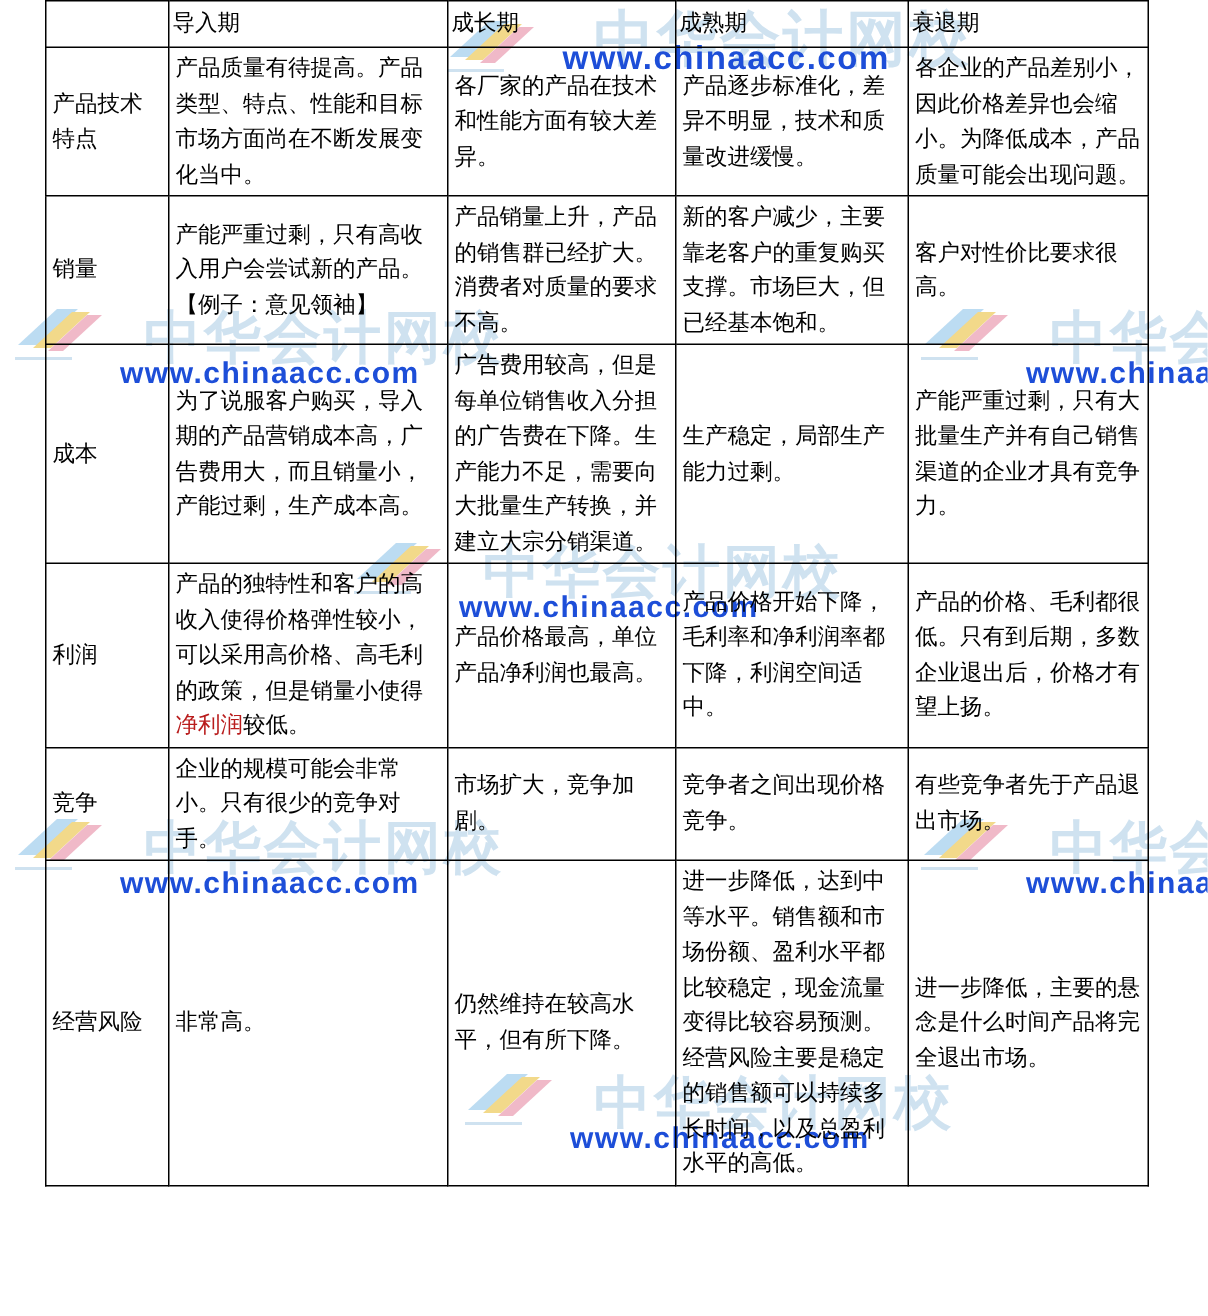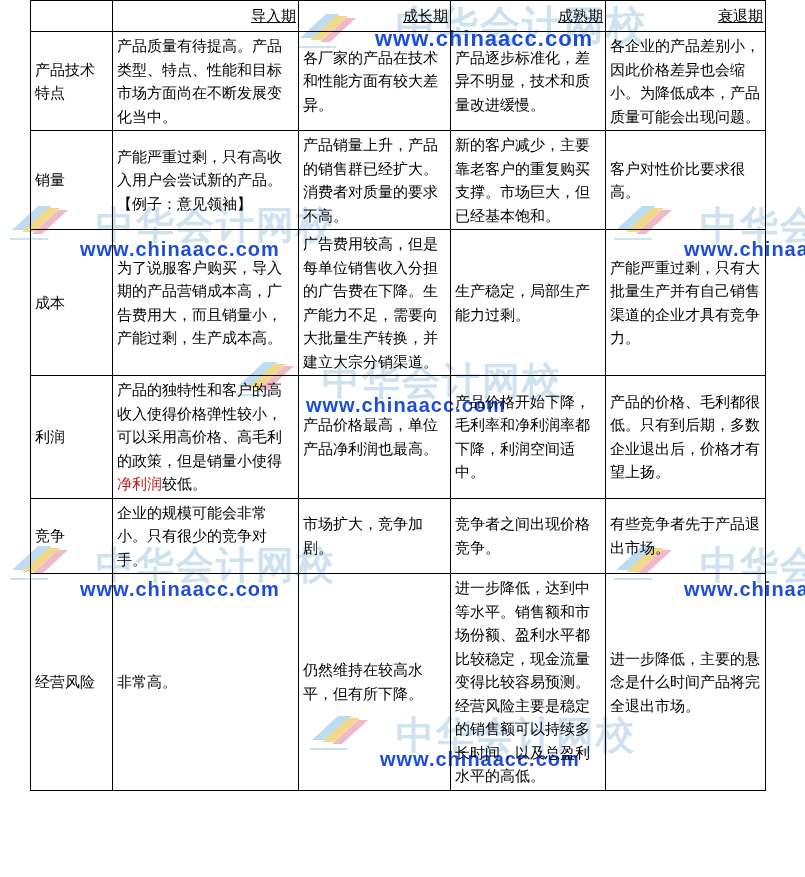--- a/index.html
+++ b/index.html
@@ -77,24 +77,23 @@
     border: 1px solid #000000;
     vertical-align: middle;
     font-family: "Liberation Sans", "DejaVu Sans", sans-serif;
     font-size: 15px;
     line-height: 23.5px;
     padding: 2px 3px 2px 4px;
     background: transparent;
     font-weight: normal;
   }
   table.lifecycle th {
-    text-align: right;
+    text-align: left;
     height: 28px;
     padding: 1px 2px;
-    text-decoration: underline;
   }
   td.rowlabel {
     width: 82px;
   }
   td.cell {
     text-align: left;
   }
   .col-intro  { width: 186px; }
   .col-grow   { width: 152px; }
   .col-mature { width: 155px; }

